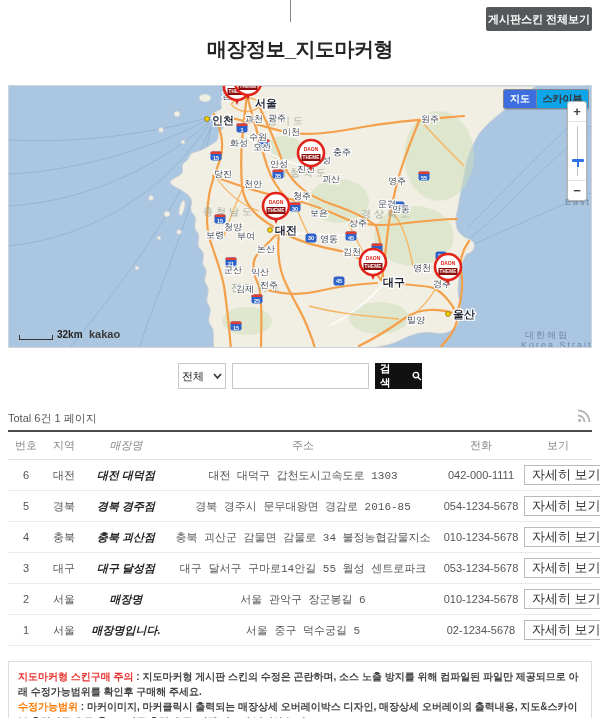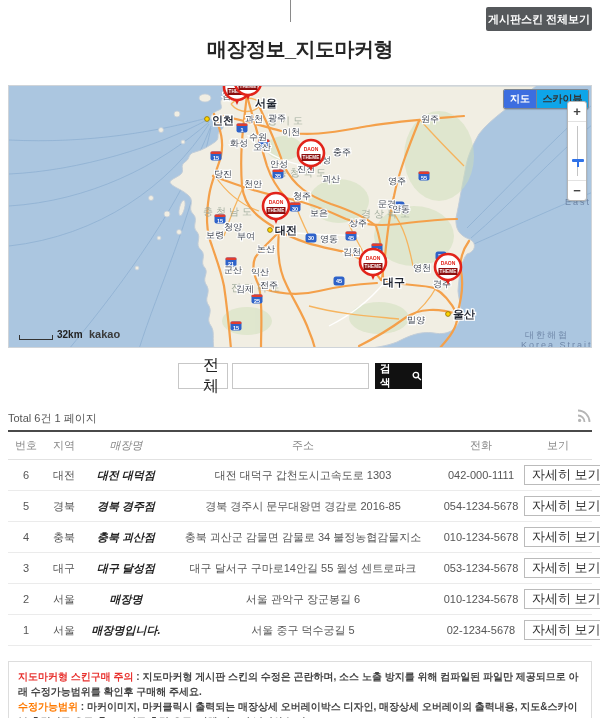--- a/index.html
+++ b/index.html
@@ -43,40 +43,40 @@
   .map-scale { position:absolute; left:10px; bottom:7px; display:flex; align-items:flex-end; }
   .map-scale .bar { width:34px; height:5px; border-left:1px solid #333;
     border-right:1px solid #333; border-bottom:1px solid #333; }
   .map-scale .lbl { font-size:10px; font-weight:bold; color:#222; margin-left:4px; line-height:10px; }
   .map-logo { position:absolute; left:80px; bottom:7px; font-size:11px; font-weight:bold;
     color:#3a3a3a; letter-spacing:0; line-height:11px; }
 
   
   .search-row { position:absolute; left:0; top:363px; width:600px; height:26px; }
   .search-select { position:absolute; left:178px; top:0; width:48px; height:26px;
-    border:1px solid #c7c7c7; background:#fff; font-size:16px; color:#222;
-    display:flex; align-items:center; justify-content:space-between; padding:0 24px; cursor:pointer; }
+    border:1px solid #c7c7c7; background:#fff; font-size:11px; color:#222;
+    display:flex; align-items:center; justify-content:space-between; padding:0 3px; cursor:pointer; }
   .search-input { position:absolute; left:232px; top:0; width:137px; height:26px;
     border:1px solid #c7c7c7; background:#fff; font-size:11px; padding:0 6px; }
   .search-btn { position:absolute; left:375px; top:0; width:47px; height:26px;
     background:#111; color:#fff; border:none; font-size:10.5px; font-weight:bold;
     display:flex; align-items:center; justify-content:center; gap:17px; cursor:pointer; }
 
   
   .total-line { position:absolute; left:8px; top:411px; font-size:11px; color:#555; }
   .rss { position:absolute; right:9px; top:409px; width:14px; height:14px; cursor:pointer; }
 
   .board { position:absolute; left:8px; top:430px; width:584px; border-top:2px solid #4a4a4a; }
   .brow { display:flex; align-items:center; height:31px; border-bottom:1px solid #ebebeb; font-size:11px; color:#555; }
   .brow.head { height:28px; color:#888; border-bottom:1px solid #e2e2e2; }
   .c-no   { width:36px;  text-align:center; }
   .c-reg  { width:40px;  text-align:center; }
   .c-name { width:84px;  text-align:center; font-weight:bold; color:#222;font-style:italic; }
   .brow.head .c-name { font-weight:normal; color:#888; }
-  .c-addr { flex:1; text-align:center; }
+  .c-addr { flex:1; text-align:center;font-family:Liberation Mono, monospace; }
   .c-tel  { width:86px;  text-align:center; }
   .c-view { width:68px;  text-align:center; }
   .view-btn { display:inline-block; border:1px solid #bbb; background:#fff; color:#333;
     font-size:13px; padding:4px 7px; line-height:10px; cursor:pointer; white-space:nowrap; }
 
   
   .notice { position:absolute; left:8px; top:661px; width:584px; border:1px solid #ddd;
     padding:7px 9px; font-size:10px; font-weight:bold; line-height:15px; color:#444; background:#fff; }
   .n-red { color:#e8312e; }
   .n-org { color:#ff7a00; }

